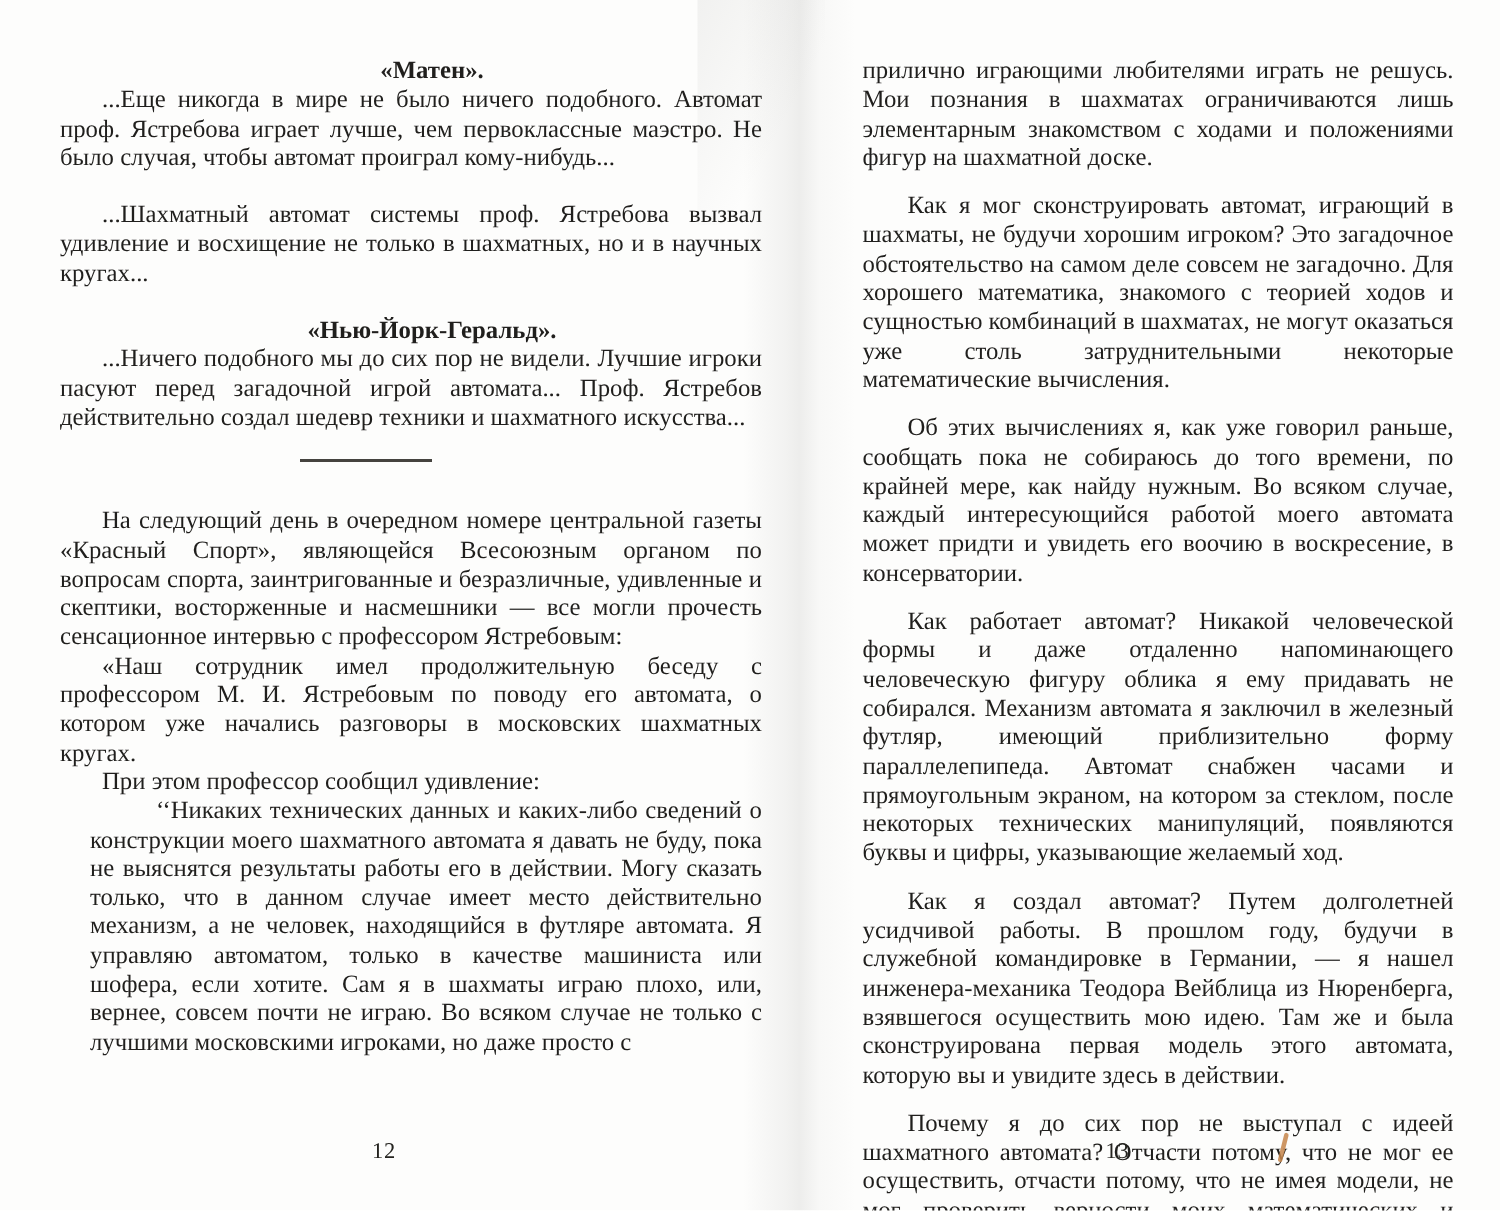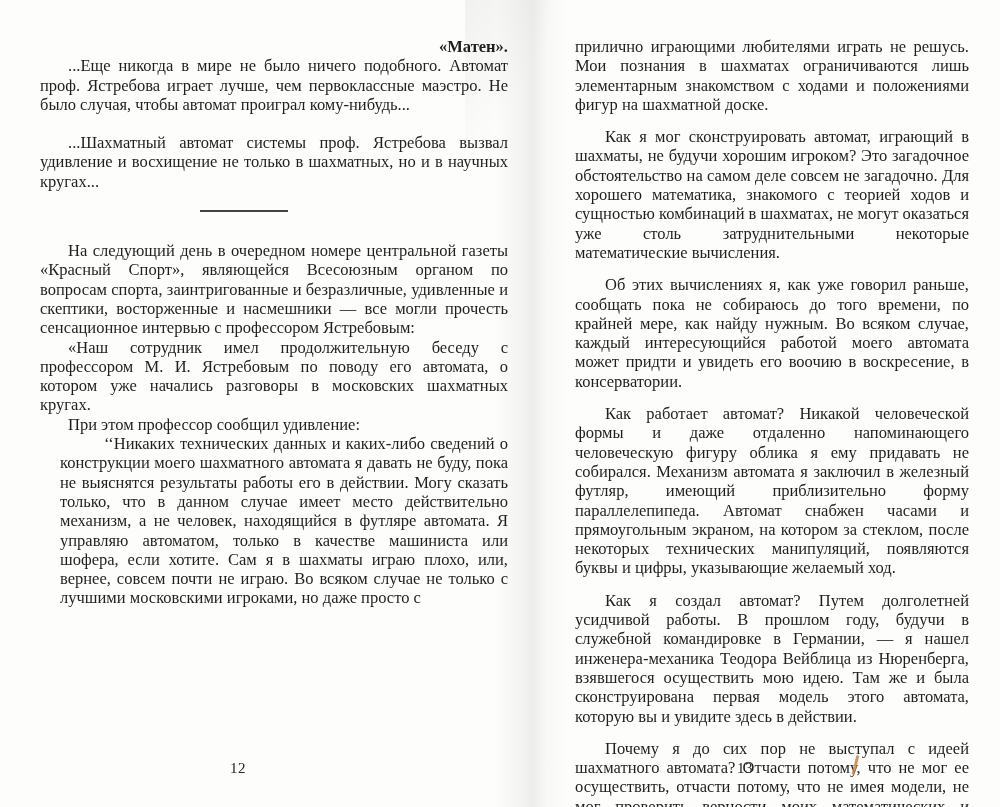--- a/index.html
+++ b/index.html
@@ -38,40 +38,40 @@
     text-align: justify;
     font-size: 16.5px;
     line-height: 19.3px;
     hyphens: auto;
   }
   .page.left  { left: 40px;  width: 468px; }
   .page.right { left: 545px; width: 424px; }
   p { margin: 0; }
   .indent { text-indent: 28px; font-family: Liberation Serif, serif; }
   .press-quote { margin-bottom: 19px; }
-  .quote-source { font-weight: bold; text-indent: 28px; text-align: right; }
+  .quote-source { font-weight: bold; text-indent: 28px; text-align: center; }
   .divider {
     width: 88px; height: 2px;
     background: #45433f;
     margin: 17px 0 29px 160px;
   }
   .quote-block {
     margin-left: 20px;
     text-indent: 44px;
   }
   .quote-cont { margin-left: 30px; }
   .quote-cont .indent { text-indent: 30px; margin-top: 13px; }
   .closing .indent { text-indent: 28px; }
   .page-number {
     position: absolute;
     font-size: 15px;
     color: #24231f;
     letter-spacing: 0.5px;
   }
-  .page-number.pn-left  { left: 230px; top: 760px; }
+  .page-number.pn-left  { left: 248px; top: 760px; }
   .page-number.pn-right { left: 737px; top: 760px; text-align: right; }
   .pen-mark {
     position: absolute;
     left: 854px; top: 755px;
     width: 3px; height: 20px;
     background: #c5854a;
     border-radius: 2px;
     transform: rotate(14deg);
     opacity: 0.85;
   }
@@ -87,20 +87,24 @@
 
     <section class="press-quote">
       <p class="quote-source">«Матен».</p>
       <p class="indent">...Еще никогда в мире не было ничего подобного. Автомат проф. Ястребова играет лучше, чем первоклассные маэстро. Не было случая, чтобы автомат проиграл кому-нибудь...</p>
     </section>
 
     <section class="press-quote">
       <p class="indent">...Шахматный автомат системы проф. Ястребова вызвал удивление и восхищение не только в шахматных, но и в научных кругах...</p>
     </section>
 
+    <section class="press-quote">
+      <p class="quote-source">«Нью-Йорк-Геральд».</p>
+      <p class="indent">...Ничего подобного мы до сих пор не видели. Лучшие игроки пасуют перед загадочной игрой автомата... Проф. Ястребов действительно создал шедевр техники и шахматного искусства...</p>
+    </section>
 
     <div class="divider"></div>
 
     <p class="indent">На следующий день в очередном номере центральной газеты «Красный Спорт», являющейся Всесоюзным органом по вопросам спорта, заинтригованные и безразличные, удивленные и скептики, восторженные и насмешники — все могли прочесть сенсационное интервью с профессором Ястребовым:</p>
     <p class="indent">«Наш сотрудник имел продолжительную беседу с профессором М. И. Ястребовым по поводу его автомата, о котором уже начались разговоры в московских шахматных кругах.</p>
     <p class="indent">При этом профессор сообщил удивление:</p>
     <p class="quote-block">‘‘Никаких технических данных и каких-либо сведений о конструкции моего шахматного автомата я давать не буду, пока не выяснятся результаты работы его в действии. Могу сказать только, что в данном случае имеет место действительно механизм, а не человек, находящийся в футляре автомата. Я управляю автоматом, только в качестве машиниста или шофера, если хотите. Сам я в шахматы играю плохо, или, вернее, совсем почти не играю. Во всяком случае не только с лучшими московскими игроками, но даже просто с</p>
 
   </div>
 

